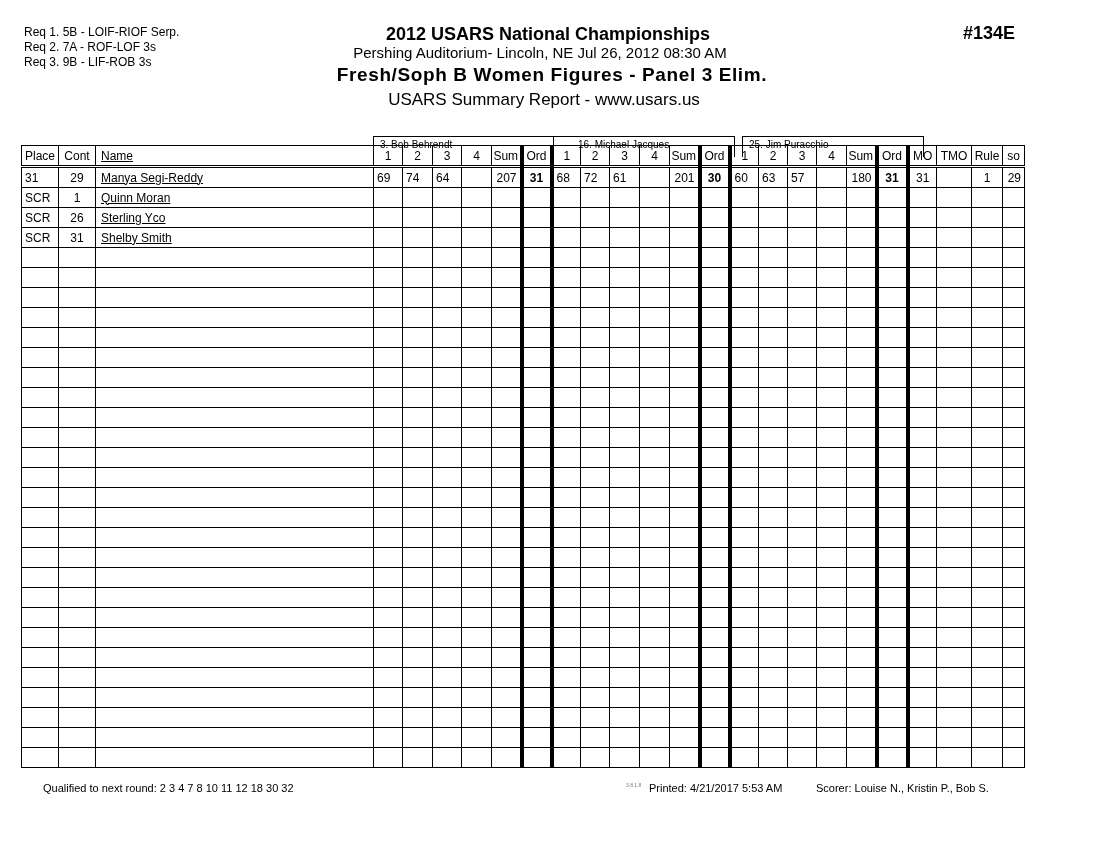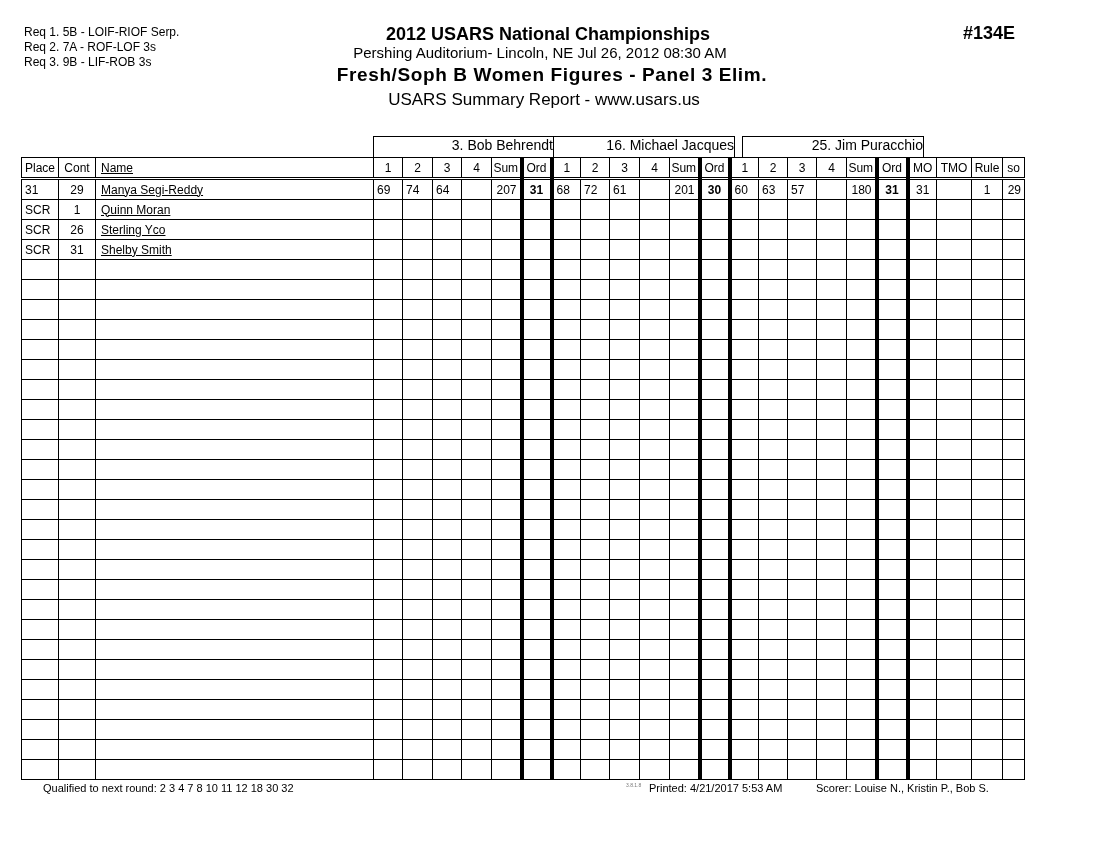--- a/index.html
+++ b/index.html
@@ -6,23 +6,23 @@
   body { width: 1100px; height: 850px; position: relative; overflow: hidden; font-family: "Liberation Sans", sans-serif; color: #000; }
   .req-list { position: absolute; left: 24px; top: 25px; }
   .req-line { font-size: 12px; line-height: 15px; white-space: nowrap; }
   .title { position: absolute; left: 0; width: 1100px; text-align: center; white-space: nowrap; }
   .t1 { top: 24px; font-size: 18px; font-weight: bold; left: -2px; }
   .t2 { top: 44px; font-size: 15px; left: -10px; }
   .t3 { top: 64px; font-size: 19px; font-weight: bold; letter-spacing: 0.6px; left: 2px; }
   .t4 { top: 90px; font-size: 17px; left: -6px; }
   .event-no { position: absolute; left: 963px; top: 23px; font-size: 18px; font-weight: bold; }
 
-  .judge-box { position: absolute; top: 136px; height: 21px; border: 1px solid #000; border-bottom: none; box-sizing: border-box; font-size: 14px; line-height: 14px; padding-left: 6px; padding-top: 1px; white-space: nowrap; text-align: right; }
-
-  table.grid { position: absolute; left: 21px; top: 157px; border-collapse: collapse; table-layout: fixed; font-size: 12px; }
+  .judge-box { position: absolute; top: 136px; height: 21px; border: 1px solid #000; border-bottom: none; box-sizing: border-box; font-size: 10px; line-height: 14px; padding-left: 6px; padding-top: 1px; white-space: nowrap; }
+
+  table.grid { position: absolute; left: 21px; top: 145px; border-collapse: collapse; table-layout: fixed; font-size: 12px; }
   table.grid td, table.grid th { border: 1px solid #000; height: 19px; padding: 0; font-weight: normal; line-height: 18px; white-space: nowrap; overflow: hidden; }
   table.grid thead th { height: 19px; border-bottom: 3px double #000; }
   .c { text-align: center; }
   .r { text-align: right; padding-right: 3px !important; }
   .l { text-align: left; padding-left: 3px !important; }
   .name { padding-left: 5px !important; text-align: left; text-decoration: underline; }
   .thickL { border-left: 4px solid #000 !important; }
   .bold { font-weight: bold !important; }
 
   .footer { position: absolute; top: 782px; font-size: 11px; white-space: nowrap; }

